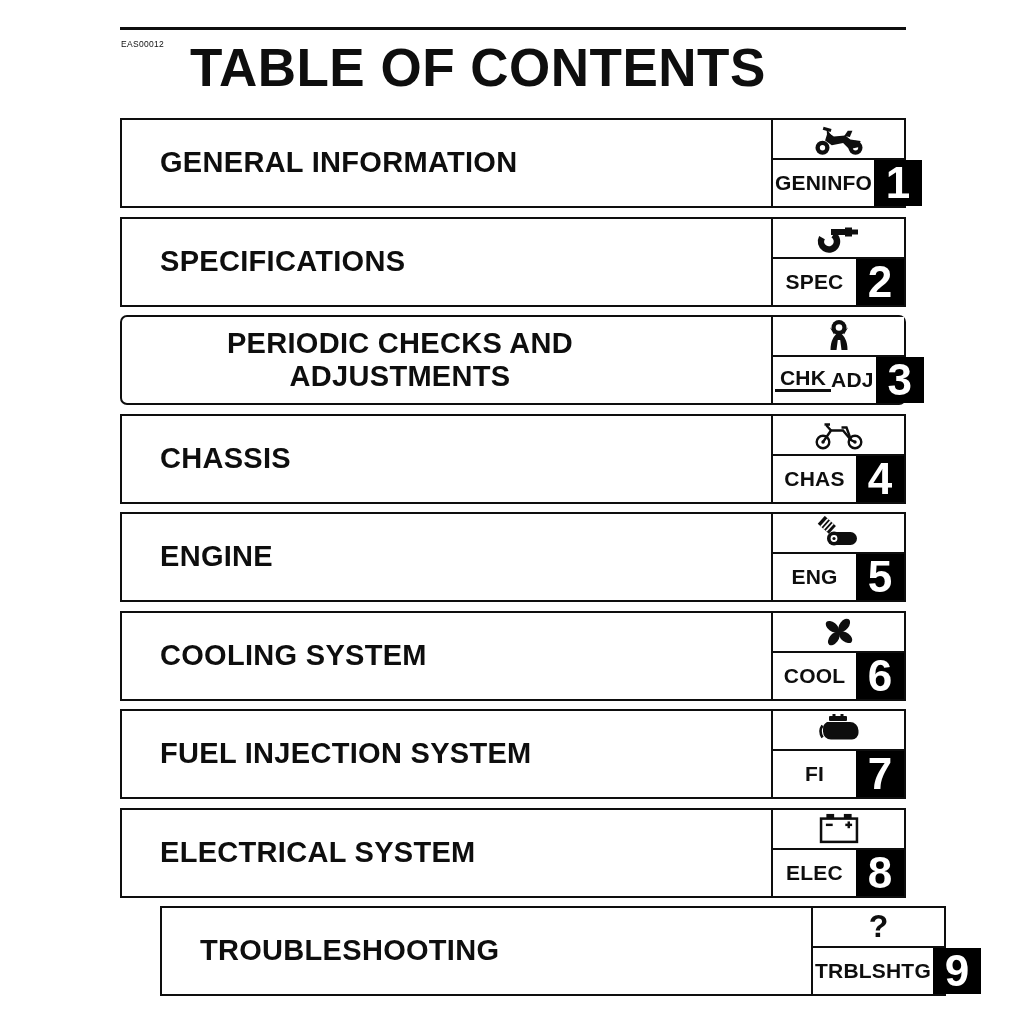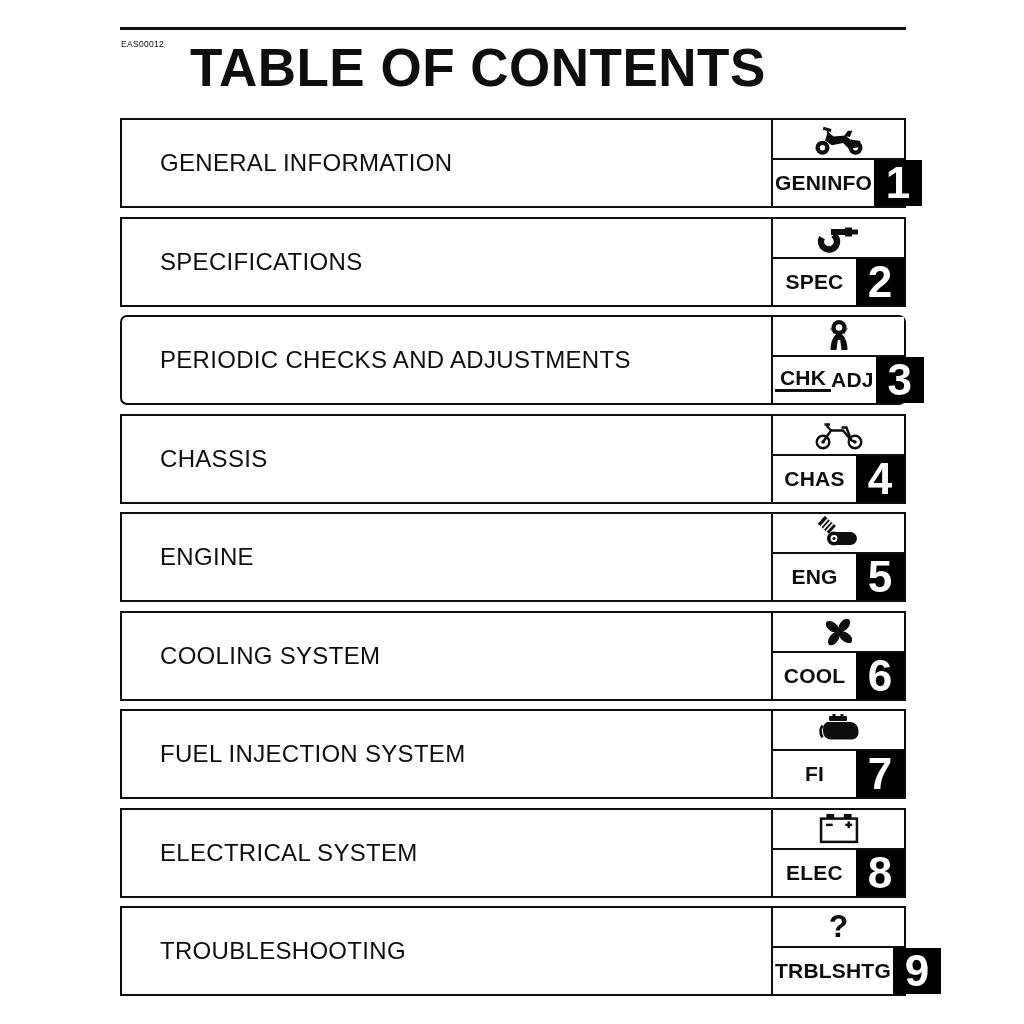--- a/index.html
+++ b/index.html
@@ -14,21 +14,21 @@
   .page-title{
     position:absolute;left:70px;top:40px;font-size:53px;font-weight:bold;
     letter-spacing:.5px;white-space:nowrap;line-height:1.05;
   }
   .toc-row{
     position:absolute;left:0;width:786px;height:90px;background:#fff;
     border:2.5px solid #0e0e0e;box-sizing:border-box;display:flex;
   }
   .row-title-cell{flex:1;display:flex;align-items:center;padding-left:38px;overflow:hidden;}
   .row-title{
-    font-size:24px;font-weight:normal;letter-spacing:.3px;line-height:1.15;max-width:480px;text-align:center;
+    font-size:29px;font-weight:bold;letter-spacing:.3px;line-height:1.15;max-width:480px;text-align:center;
   }
   .tab{
     width:133px;flex:0 0 133px;border-left:2.5px solid #0e0e0e;box-sizing:border-box;
     display:flex;flex-direction:column;
   }
   .tab-icon-area{
     height:40px;flex:0 0 40px;border-bottom:2.5px solid #0e0e0e;box-sizing:border-box;
     display:flex;align-items:center;justify-content:center;background:#fff;
   }
   .tab-icon{display:flex;align-items:center;justify-content:center;}
@@ -264,21 +264,21 @@
             </span>
       </div>
       <div class="tab-bottom">
         <div class="tab-label">
               <span class="tab-line">ELEC</span>
             </div>
         <div class="tab-num">8</div>
       </div>
     </div>
   </div>
-      <div class="toc-row" style="top: 906px;">
+      <div class="toc-row" style="top: 906px; margin-left: 40px;">
     <div class="row-title-cell">
       <div class="row-title">TROUBLESHOOTING</div>
     </div>
     <div class="tab">
       <div class="tab-icon-area">
         <span class="tab-icon">
               <span class="qmark">?</span>
             </span>
       </div>
       <div class="tab-bottom">

